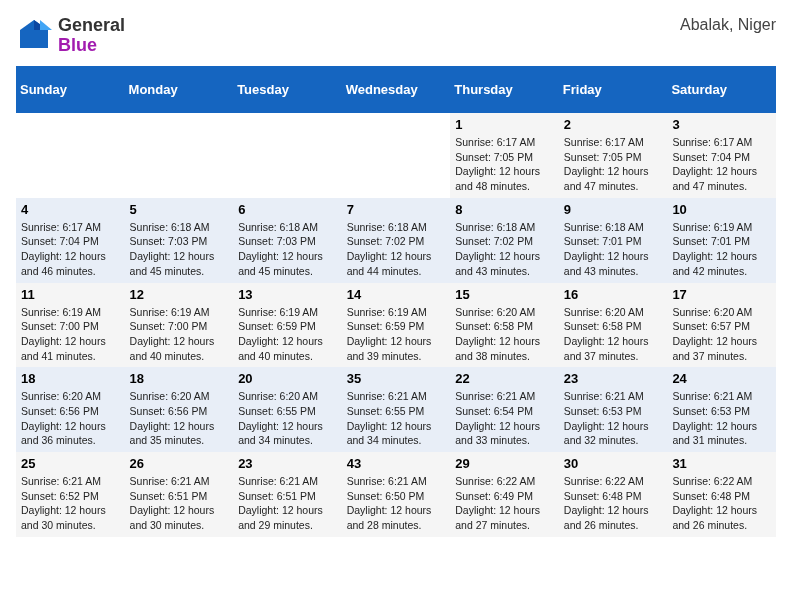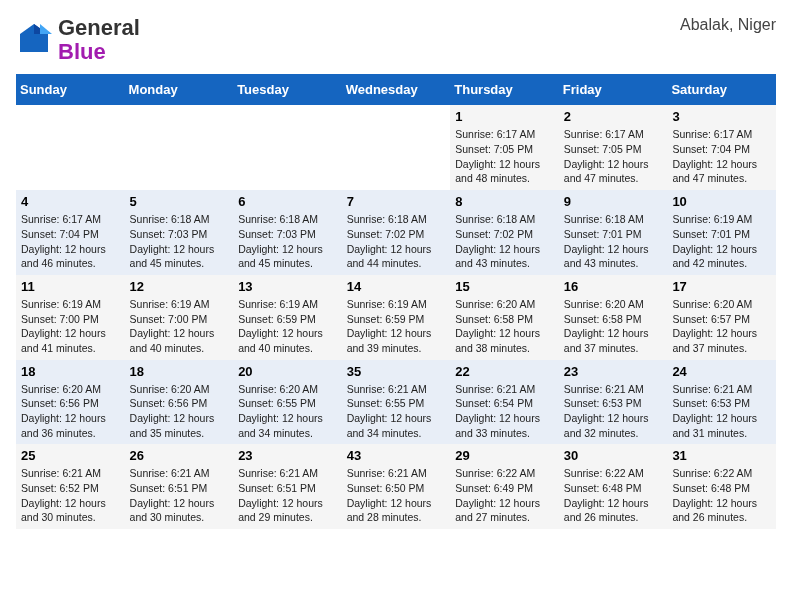--- a/index.html
+++ b/index.html
@@ -14,21 +14,21 @@
       display: flex;
       justify-content: space-between;
       align-items: flex-start;
       margin-bottom: 10px;
     }
     .logo {
       display: flex;
       align-items: center;
     }
     .logo-text {
-      font-size: 22px;
+      font-size: 18px;
       font-weight: bold;
       line-height: 1.1;
     }
     .logo-text .general { color: #333; }
     .logo-text .blue { color: #a21caf; }
     .title-block {
       text-align: right;
     }
     .month-year {
       font-size: 36px;
@@ -40,21 +40,21 @@
       color: #444;
     }
     table {
       width: 100%;
       border-collapse: collapse;
       font-size: 11px;
     }
     thead tr th {
       background-color: #1565c0;
       color: #fff;
-      padding: 8px 4px;
+      padding: 16px 4px;
       text-align: left;
       font-size: 13px;
       font-weight: bold;
     }
     tbody tr {
       vertical-align: top;
     }
     tbody tr:nth-child(odd) td {
       background-color: #f5f5f5;
     }

